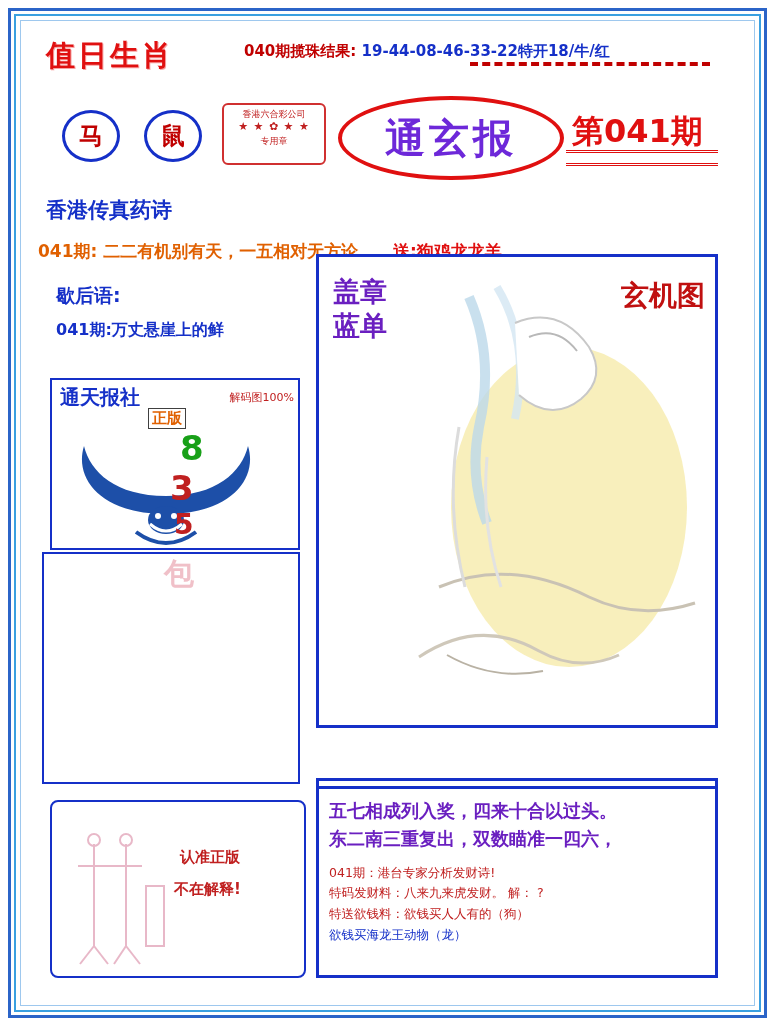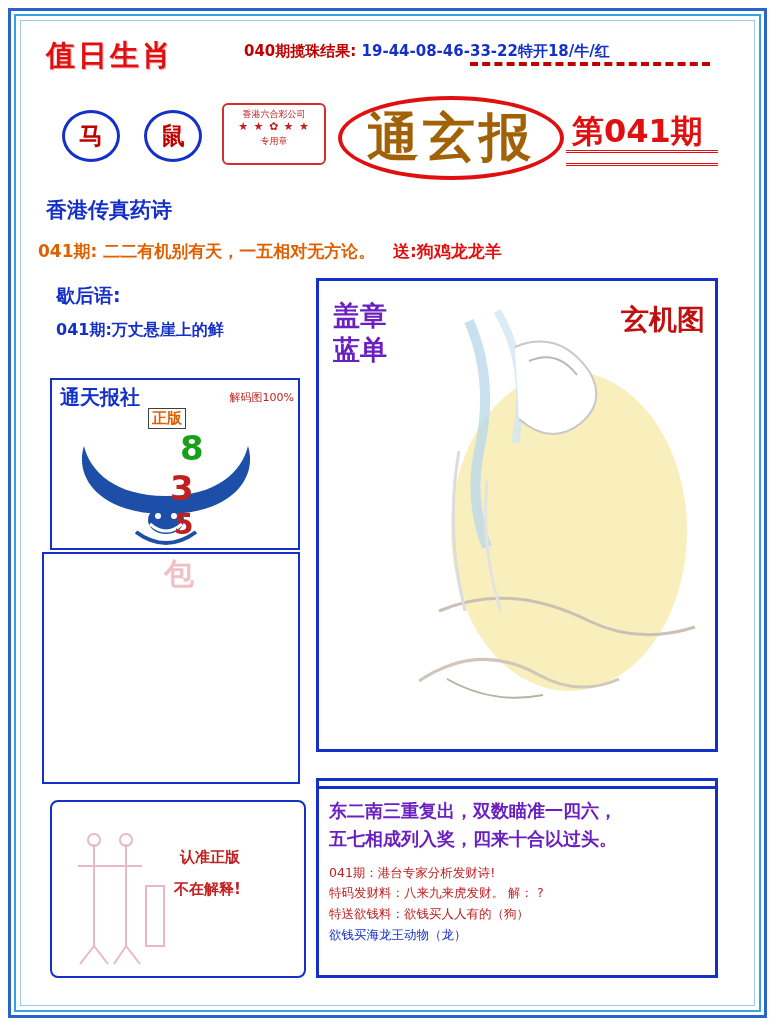--- a/index.html
+++ b/index.html
@@ -112,23 +112,23 @@
     left: 338px; top: 96px;
     width: 218px; height: 76px;
     border: 4px solid #e01010;
     border-radius: 50%;
     display: flex;
     align-items: center;
     justify-content: center;
     background: #ffffff;
   }
   .title-oval span {
-    font-size: 52px;
-    font-weight: bold;
-    color: #a16207;
+    font-size: 40px;
+    font-weight: bold;
+    color: #6d28d9;
     letter-spacing: 4px;
     font-family: "DejaVu Sans", sans-serif;
   }
   .issue-no {
     position: absolute;
     left: 572px; top: 110px;
     font-size: 32px;
     font-weight: bold;
     color: #e01010;
     font-family: "DejaVu Sans", sans-serif;
@@ -289,21 +289,20 @@
 
   
   #box-xuanji {
     position: absolute;
     left: 316px; top: 254px;
     width: 402px; height: 474px;
     border: 3px solid #1530c8;
     box-sizing: border-box;
     background: #ffffff;
     overflow: hidden;
-    margin-top: 24px;
   }
   .gaizhang {
     position: absolute;
     left: 14px; top: 18px;
     font-size: 27px;
     font-weight: bold;
     color: #6a1fc0;
     line-height: 1.25;
     font-family: "DejaVu Sans", sans-serif;
   }
@@ -467,22 +466,22 @@
       <div>蓝单</div>
     </div>
     <div class="xuanjitu">玄机图</div>
   </div>
 
   <div id="box-pansan">
     <span>盼三盼四</span>
   </div>
 
   <div id="box-verse">
+    <div class="verse-line">五七相成列入奖，四来十合以过头。</div>
     <div class="verse-line">东二南三重复出，双数瞄准一四六，</div>
-    <div class="verse-line">五七相成列入奖，四来十合以过头。</div>
     <div class="notes">
       <div class="note-line">041期：港台专家分析发财诗!</div>
       <div class="note-line">特码发财料：八来九来虎发财。  解：  ?</div>
       <div class="note-line">特送欲钱料：欲钱买人人有的（狗）</div>
       <div class="note-line blue">欲钱买海龙王动物（龙）</div>
     </div>
   </div>
 
 </div>
 

